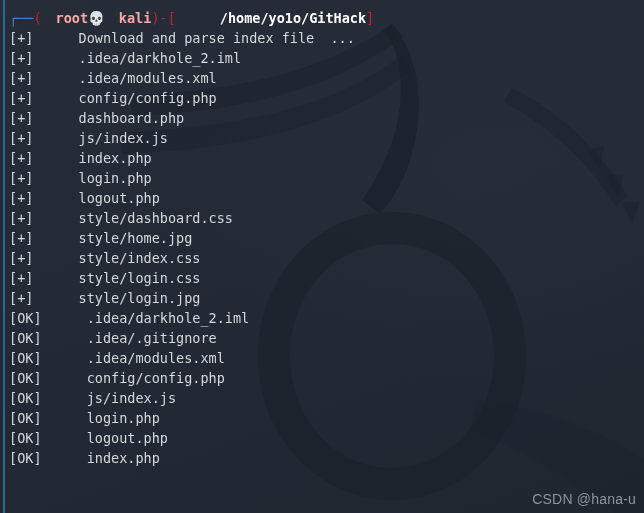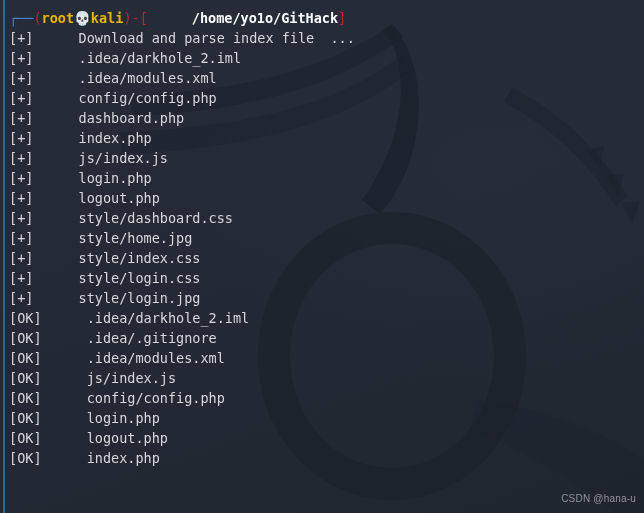--- a/index.html
+++ b/index.html
@@ -58,41 +58,41 @@
   }
 
   .line {
     white-space: pre;
     height: 20px;
     line-height: 20px;
   }
 
   
   .pbox      { color: #4a7fd4; }
-  .pred-b    { color: #eab308; font-weight: bold; }
+  .pred-b    { color: #fca5a5; font-weight: bold; margin-left: 14px; }
   .pparen    { color: #c0232c; }
   .skull     { color: #e8eaed; font-weight: normal; }
   .ppath     { color: #ffffff; font-weight: bold; margin-left: 44px; }
   .phash     { color: #e02b35; font-weight: bold; }
 
   .cmd-name  { color: #3f9f9f; }
   .cmd-file  { color: #3f9f9f; text-decoration: underline; }
   .cmd-arg   { color: #b9bcc2; }
 
   .out       { color: #d5d8dc; margin-left: 37px; }
   .tag       { color: #d5d8dc; }
 
   
   #watermark {
     position: absolute;
     right: 8px;
     bottom: 4px;
     z-index: 4;
     font-family: "Liberation Sans", sans-serif;
-    font-size: 10px;
+    font-size: 14px;
     color: #8f949c;
     letter-spacing: 0.2px;
     white-space: pre;
   }
 </style>
 </head>
 <body>
 
 <div id="terminal">
 
@@ -132,34 +132,34 @@
 
     <div class="line"><span class="pbox">┌──</span><span class="pparen">(</span><span class="pred-b">root</span><span class="skull">💀</span><span class="pred-b">kali</span><span class="pparen">)</span><span class="pparen">-</span><span class="pparen">[</span><span class="ppath">/home/yo1o/GitHack</span><span class="pparen">]</span></div>
 
 
     <div id="output">
         <div class="line"><span class="tag">[+]</span><span> </span><span class="out">Download and parse index file  ...</span></div>
         <div class="line"><span class="tag">[+]</span><span> </span><span class="out">.idea/darkhole_2.iml</span></div>
         <div class="line"><span class="tag">[+]</span><span> </span><span class="out">.idea/modules.xml</span></div>
         <div class="line"><span class="tag">[+]</span><span> </span><span class="out">config/config.php</span></div>
         <div class="line"><span class="tag">[+]</span><span> </span><span class="out">dashboard.php</span></div>
+        <div class="line"><span class="tag">[+]</span><span> </span><span class="out">js/index.js</span></div>
         <div class="line"><span class="tag">[+]</span><span> </span><span class="out">index.php</span></div>
-        <div class="line"><span class="tag">[+]</span><span> </span><span class="out">js/index.js</span></div>
         <div class="line"><span class="tag">[+]</span><span> </span><span class="out">login.php</span></div>
         <div class="line"><span class="tag">[+]</span><span> </span><span class="out">logout.php</span></div>
         <div class="line"><span class="tag">[+]</span><span> </span><span class="out">style/dashboard.css</span></div>
         <div class="line"><span class="tag">[+]</span><span> </span><span class="out">style/home.jpg</span></div>
         <div class="line"><span class="tag">[+]</span><span> </span><span class="out">style/index.css</span></div>
         <div class="line"><span class="tag">[+]</span><span> </span><span class="out">style/login.css</span></div>
         <div class="line"><span class="tag">[+]</span><span> </span><span class="out">style/login.jpg</span></div>
         <div class="line"><span class="tag">[OK]</span><span> </span><span class="out">.idea/darkhole_2.iml</span></div>
         <div class="line"><span class="tag">[OK]</span><span> </span><span class="out">.idea/.gitignore</span></div>
         <div class="line"><span class="tag">[OK]</span><span> </span><span class="out">.idea/modules.xml</span></div>
+        <div class="line"><span class="tag">[OK]</span><span> </span><span class="out">config/config.php</span></div>
         <div class="line"><span class="tag">[OK]</span><span> </span><span class="out">js/index.js</span></div>
-        <div class="line"><span class="tag">[OK]</span><span> </span><span class="out">config/config.php</span></div>
         <div class="line"><span class="tag">[OK]</span><span> </span><span class="out">login.php</span></div>
         <div class="line"><span class="tag">[OK]</span><span> </span><span class="out">logout.php</span></div>
         <div class="line"><span class="tag">[OK]</span><span> </span><span class="out">index.php</span></div>
       </div>
 
   </div>
 
   <div id="watermark">CSDN @hana-u</div>
 
 </div>

